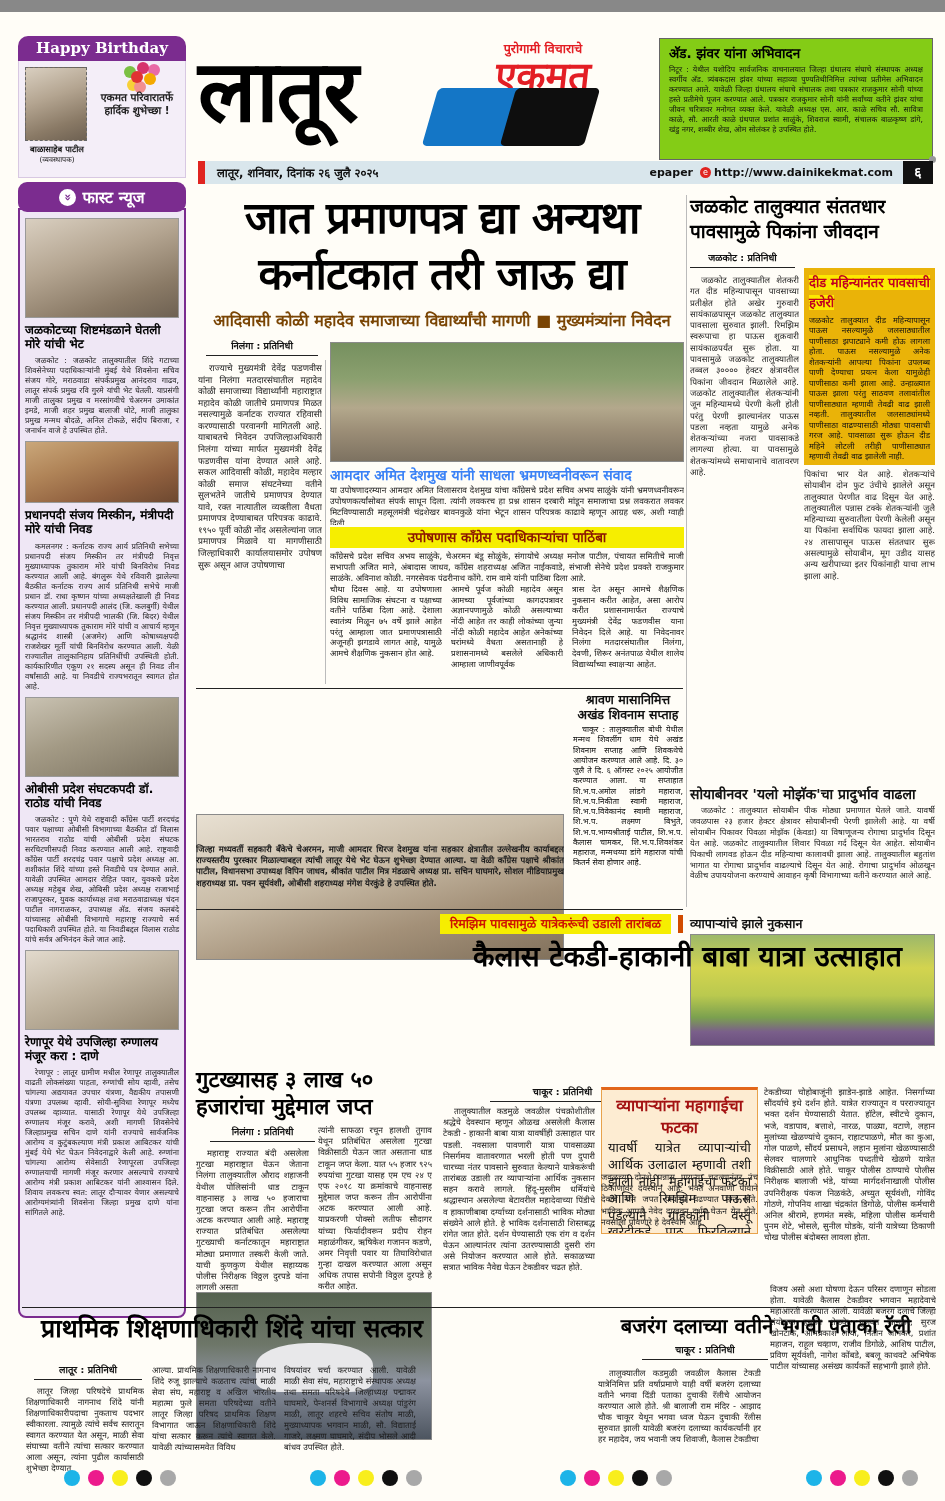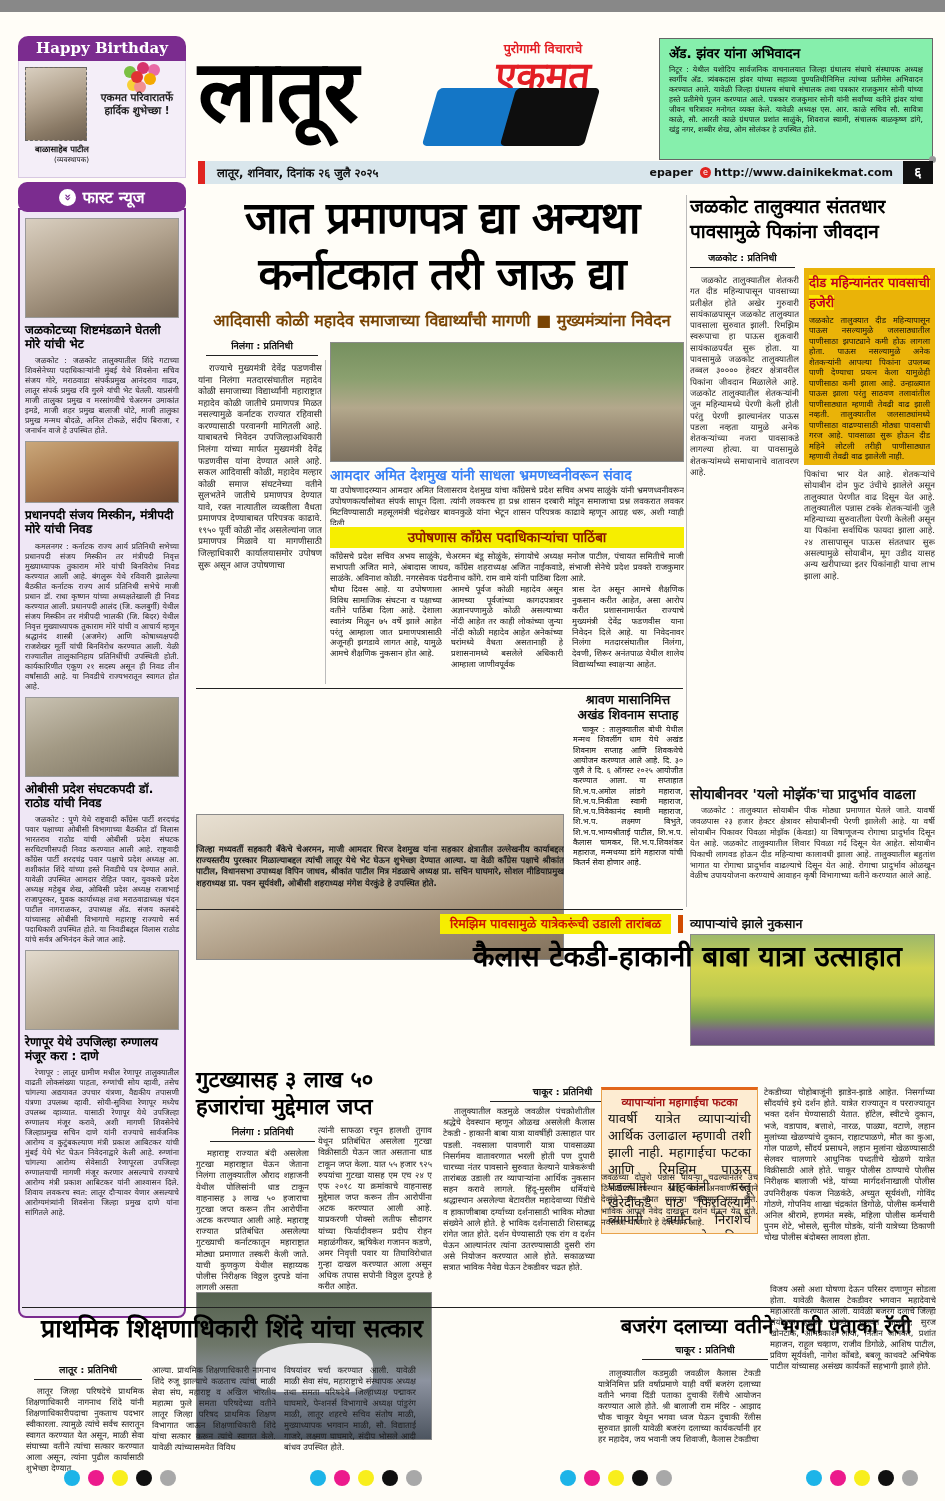--- a/index.html
+++ b/index.html
@@ -27,35 +27,35 @@
   .ph-hill .idol{position:absolute;left:42%;top:10%;width:22%;height:34%;background:#3a3348;border-radius:50% 50% 30% 30%}
   .ph-hill .flagpole{position:absolute;right:22%;top:6%;width:2px;height:30%;background:#444}
   .ph-hill .flag{position:absolute;right:12.5%;top:6%;width:10%;height:9%;background:#d42020;clip-path:polygon(0 0,100% 50%,0 100%)}
   .ph-field{background:linear-gradient(180deg,#9cb86a 0%,#d3d44f 30%,#bac94f 55%,#7ba04f 75%,#7a5f8a 88%,#6a4f7e 100%)}
   
   #hb{left:18px;top:24px;width:168px;height:142px}
   #hb-head{height:25px;line-height:25px;background:#7b2c8f;color:#fff;text-align:center;
            font-family:"DejaVu Serif",serif;font-weight:bold;font-size:15px;border-radius:10px 10px 0 0}
   #hb-body{display:flex;background:#f4eef8;height:117px;padding:6px 5px 4px 6px;gap:5px;border:1px solid #d8c8e2;border-top:none}
   #hb-photo{width:62px;height:74px;border:1px dashed #666}
-  #hb-left{width:64px;text-align:right}
+  #hb-left{width:64px;text-align:center}
   #hb-name{font-size:8.3px;font-weight:bold;margin-top:2px}
   #hb-role{font-size:7.2px}
   #hb-right{flex:1;text-align:center;font-size:10.5px;font-weight:bold;color:#222;line-height:1.25}
   .bouquet{display:block;margin:4px auto 8px auto;width:12px;height:12px;border-radius:50%;background:#e03333;
      box-shadow:13px 2px 0 #f4a900,6px -9px 0 #d6336c,-7px -5px 0 #7bc043,17px -7px 0 #e86aa6,3px 10px 0 #f28f8f,-4px 8px 0 #f7d038}
   #city{left:198px;top:20px;width:240px;height:122px;font-size:86px;font-weight:900;letter-spacing:-2px;line-height:118px;color:#000;white-space:nowrap}
   #brand{left:478px;top:28px;width:130px;text-align:center;color:#e31e24}
   #brand .tag{font-size:12.5px;font-weight:bold}
   #brand .nm{font-size:38px;font-weight:900;line-height:1.0;transform:skewX(-6deg)}
   #next-logo{left:424px;top:76px;width:170px;height:58px}
   .next-blue{position:absolute;left:6px;top:0;width:92px;height:58px;background:#1476c6;transform:skewX(-16deg);border-radius:5px}
   .next-black{position:absolute;right:2px;top:0;width:84px;height:58px;background:#0e0e0e;transform:skewX(-16deg);border-radius:5px}
   .next-text{position:absolute;left:14px;top:7px;font-size:38px;font-weight:900;color:#fff;letter-spacing:6px}
-  #zanwar{left:659px;top:26px;width:274px;height:122px;border:1px solid #666;padding:5px 9px;background:#86efac}
+  #zanwar{left:659px;top:26px;width:274px;height:122px;border:1px solid #666;padding:5px 9px;background:#84cc16}
   #zanwar .t{font-size:13.5px;font-weight:bold;margin-bottom:3px}
   #zanwar .b{font-size:7.6px;line-height:1.32;text-align:justify;overflow:hidden;height:92px}
   #zanwar .endcap{position:absolute;right:-4px;bottom:-4px;width:7px;height:7px;border-radius:50%;background:#999}
   #datebar{left:198px;top:149px;width:735px;height:23px;background:#d9e6ec;display:flex;align-items:center}
   #datebar .redblk{width:7px;height:23px;background:#e02420;margin-right:12px}
   #datebar .dt{font-size:11.5px;font-weight:bold}
   #datebar .sp{flex:1}
   #datebar .ep{font-size:11px;font-weight:bold;margin-right:4px}
   .epaper-dot{display:inline-block;width:11px;height:11px;border-radius:50%;background:#e02420;color:#fff;font-size:8px;line-height:11px;text-align:center;vertical-align:-1px;margin:0 3px}
   #datebar .url{font-size:11px;font-weight:bold;margin-right:10px}
@@ -107,21 +107,21 @@
   
   #kls-strip{left:440px;top:902px;width:495px;height:20px;display:flex;align-items:stretch}
   #kls-strip .y{background:#f6ee00;color:#cf1500;font-weight:900;font-size:12.5px;line-height:20px;padding:0 10px}
   #kls-strip .sep{width:5px;background:#d14b00;margin:1px 7px}
   #kls-strip .k{color:#111;font-weight:900;font-size:12.5px;line-height:20px}
   #kls-hl{left:440px;top:924px;width:495px;font-size:28px;font-weight:900;text-align:center;color:#000}
   #kls-hill{left:443px;top:963px;width:240px;height:108px}
   #kls-byline{left:490px;top:1073px;width:145px}
   #kls-colA{left:443px;top:1094px;width:152px;height:212px;font-size:8.4px}
   #kls-box{left:601px;top:1075px;width:157px;height:147px;background:#fdecd2;border:1px solid #e8a24b;border-top:3px solid #e2661a;padding:4px 6px;overflow:hidden}
-  #kls-box .t{color:#a31212;font-weight:900;font-size:11px;text-align:center;margin-bottom:2px}
+  #kls-box .t{color:#a31212;font-weight:900;font-size:16px;text-align:center;margin-bottom:2px}
   #kls-box .b{font-size:13px;line-height:1.3;text-align:justify;text-indent:0}
   #kls-colB{left:601px;top:1160px;width:157px;height:76px;font-size:8.4px}
   #kls-colC{left:764px;top:1075px;width:171px;height:228px;font-size:8.4px}
   
   #sh-hl{left:22px;top:1303px;width:420px;font-size:25px;font-weight:900;text-align:center;line-height:1.15;color:#000}
   #sh-byline{left:34px;top:1351px;width:108px}
   #sh-c1{left:26px;top:1374px;width:118px;height:88px;font-size:8.3px}
   #sh-c2{left:152px;top:1353px;width:124px;height:110px;font-size:8.3px}
   #sh-c3{left:284px;top:1353px;width:132px;height:110px;font-size:8.3px}
   #bj-hl{left:596px;top:1300px;width:340px;font-size:20px;font-weight:900;text-align:center;color:#000}

